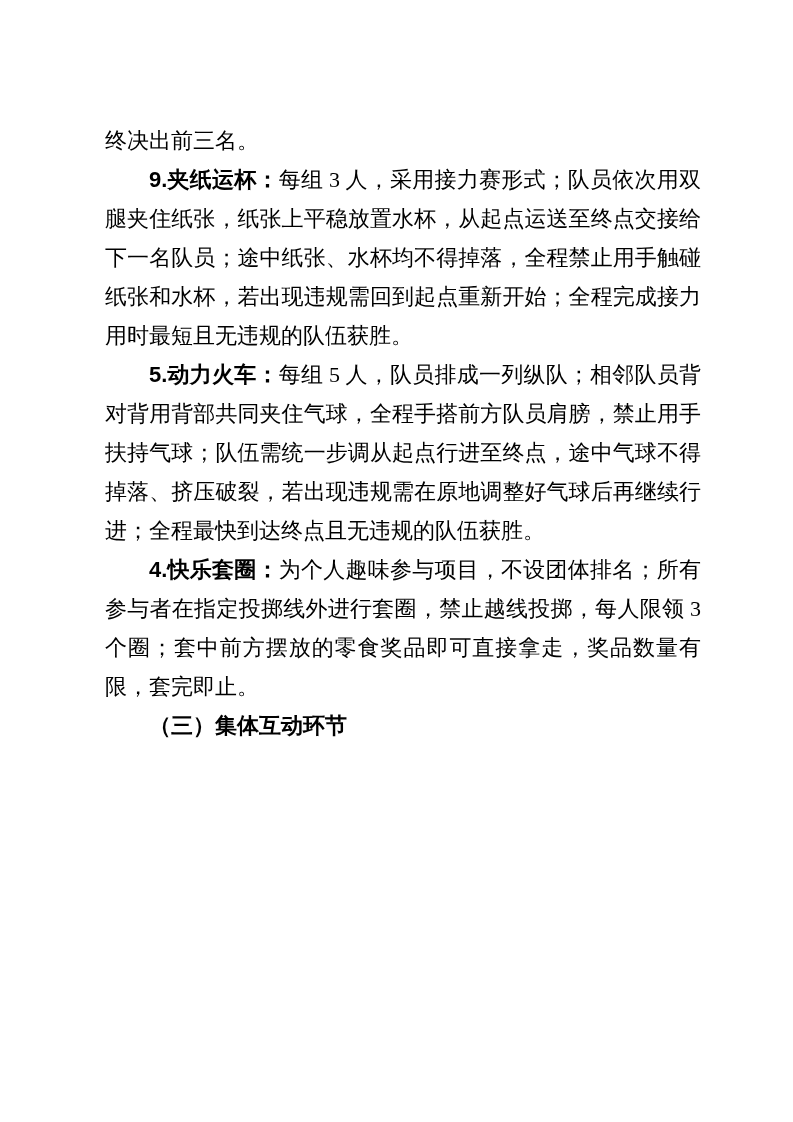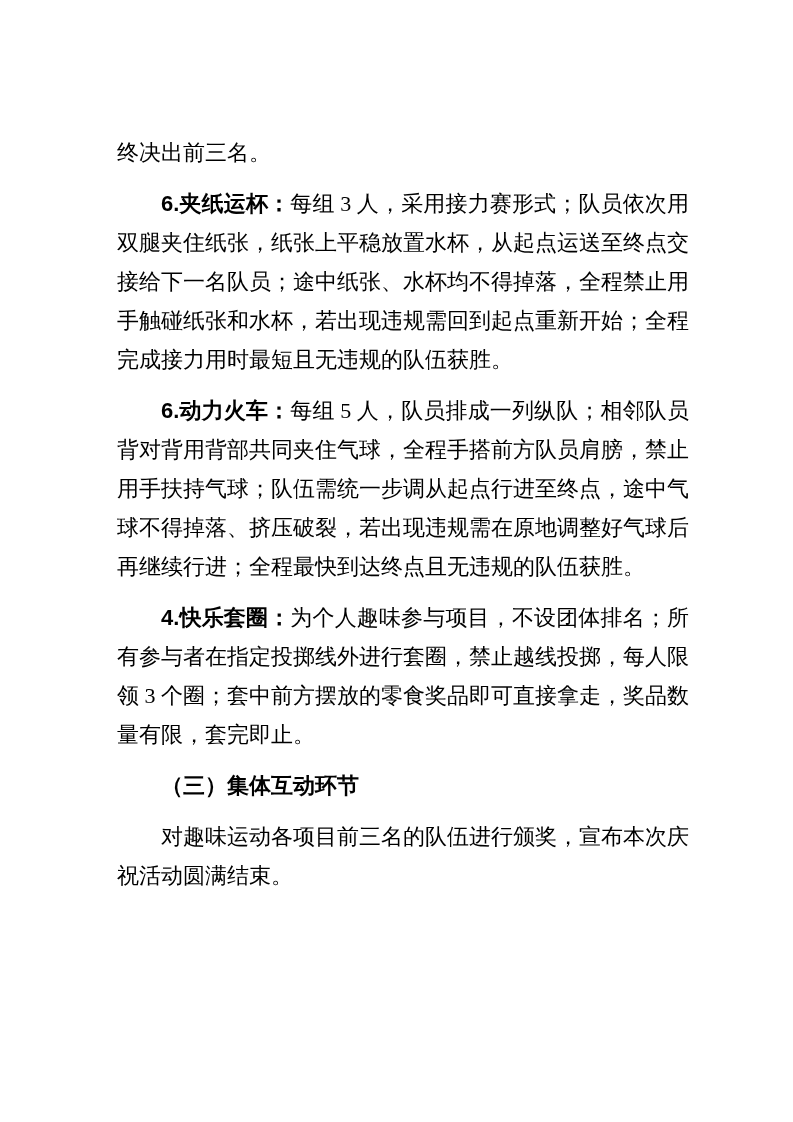--- a/index.html
+++ b/index.html
@@ -24,21 +24,21 @@
     position: absolute;
     left: 105px;
     top: 121px;
     width: 596px;
     font-size: 22px;
     line-height: 39px;
     text-align: justify;
     letter-spacing: 0;
   }
   .content p {
-    margin: 12px;
+    margin: 0;
     padding: 0;
     text-indent: 2em;
   }
   .content p.no-indent {
     text-indent: 0;
   }
   .lead {
     font-weight: 700;
     font-family: "Liberation Sans", "DejaVu Sans", sans-serif;
   }
@@ -47,26 +47,25 @@
   }
 </style>
 </head>
 <body>
 
 <div class="page">
   <div class="content">
 
     <p class="no-indent">终决出前三名。</p>
 
-    <p><b class="lead">6.夹纸运杯：</b><span>每组 3 人，采用接力赛形式；队员依次用双腿夹住纸张，纸张上平稳放置水杯，从起点运送至终点交接给下一名队员；途中纸张、水杯均不得掉落，全程禁止用手触碰纸张和水杯，若出现违规需回到起点重新开始；全程完成接力用时最短且无违规的队伍获胜。</span></p>
+    <p><b class="lead">9.夹纸运杯：</b><span>每组 3 人，采用接力赛形式；队员依次用双腿夹住纸张，纸张上平稳放置水杯，从起点运送至终点交接给下一名队员；途中纸张、水杯均不得掉落，全程禁止用手触碰纸张和水杯，若出现违规需回到起点重新开始；全程完成接力用时最短且无违规的队伍获胜。</span></p>
 
-    <p><b class="lead">6.动力火车：</b><span>每组 5 人，队员排成一列纵队；相邻队员背对背用背部共同夹住气球，全程手搭前方队员肩膀，禁止用手扶持气球；队伍需统一步调从起点行进至终点，途中气球不得掉落、挤压破裂，若出现违规需在原地调整好气球后再继续行进；全程最快到达终点且无违规的队伍获胜。</span></p>
+    <p><b class="lead">5.动力火车：</b><span>每组 5 人，队员排成一列纵队；相邻队员背对背用背部共同夹住气球，全程手搭前方队员肩膀，禁止用手扶持气球；队伍需统一步调从起点行进至终点，途中气球不得掉落、挤压破裂，若出现违规需在原地调整好气球后再继续行进；全程最快到达终点且无违规的队伍获胜。</span></p>
 
     <p><b class="lead">4.快乐套圈：</b><span>为个人趣味参与项目，不设团体排名；所有参与者在指定投掷线外进行套圈，禁止越线投掷，每人限领 3 个圈；套中前方摆放的零食奖品即可直接拿走，奖品数量有限，套完即止。</span></p>
 
     <p class="section-heading">（三）集体互动环节</p>
 
 
 
-    <p>对趣味运动各项目前三名的队伍进行颁奖，宣布本次庆祝活动圆满结束。</p>
 
   </div>
 </div>
 
 </body></html>

